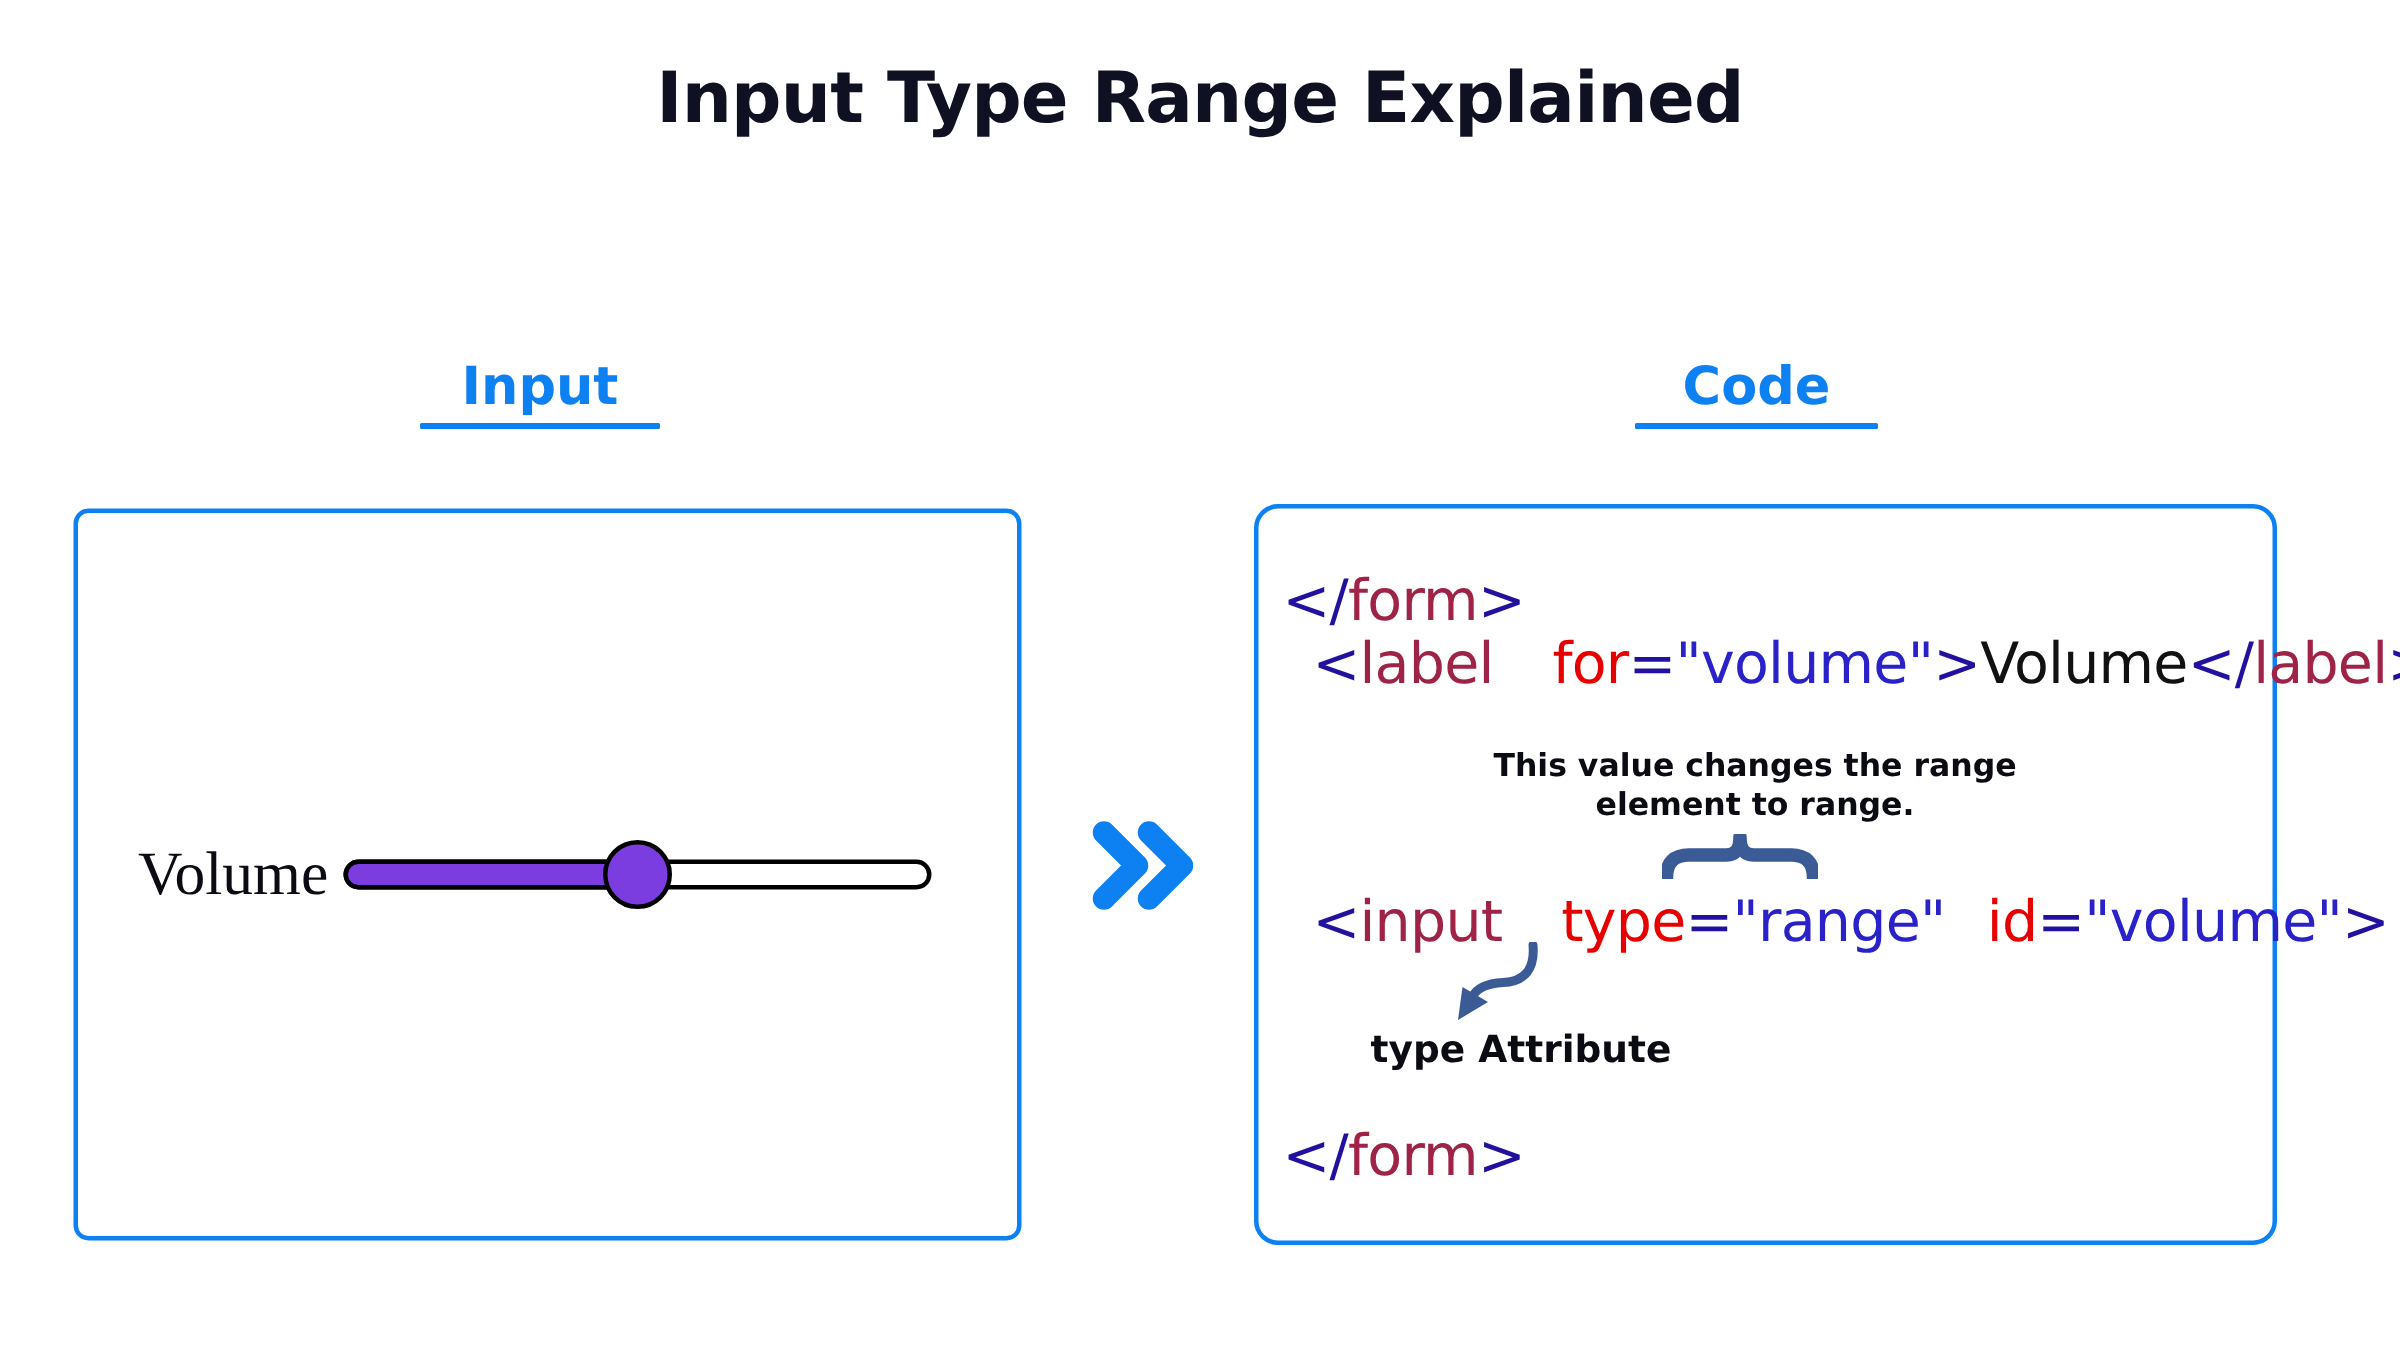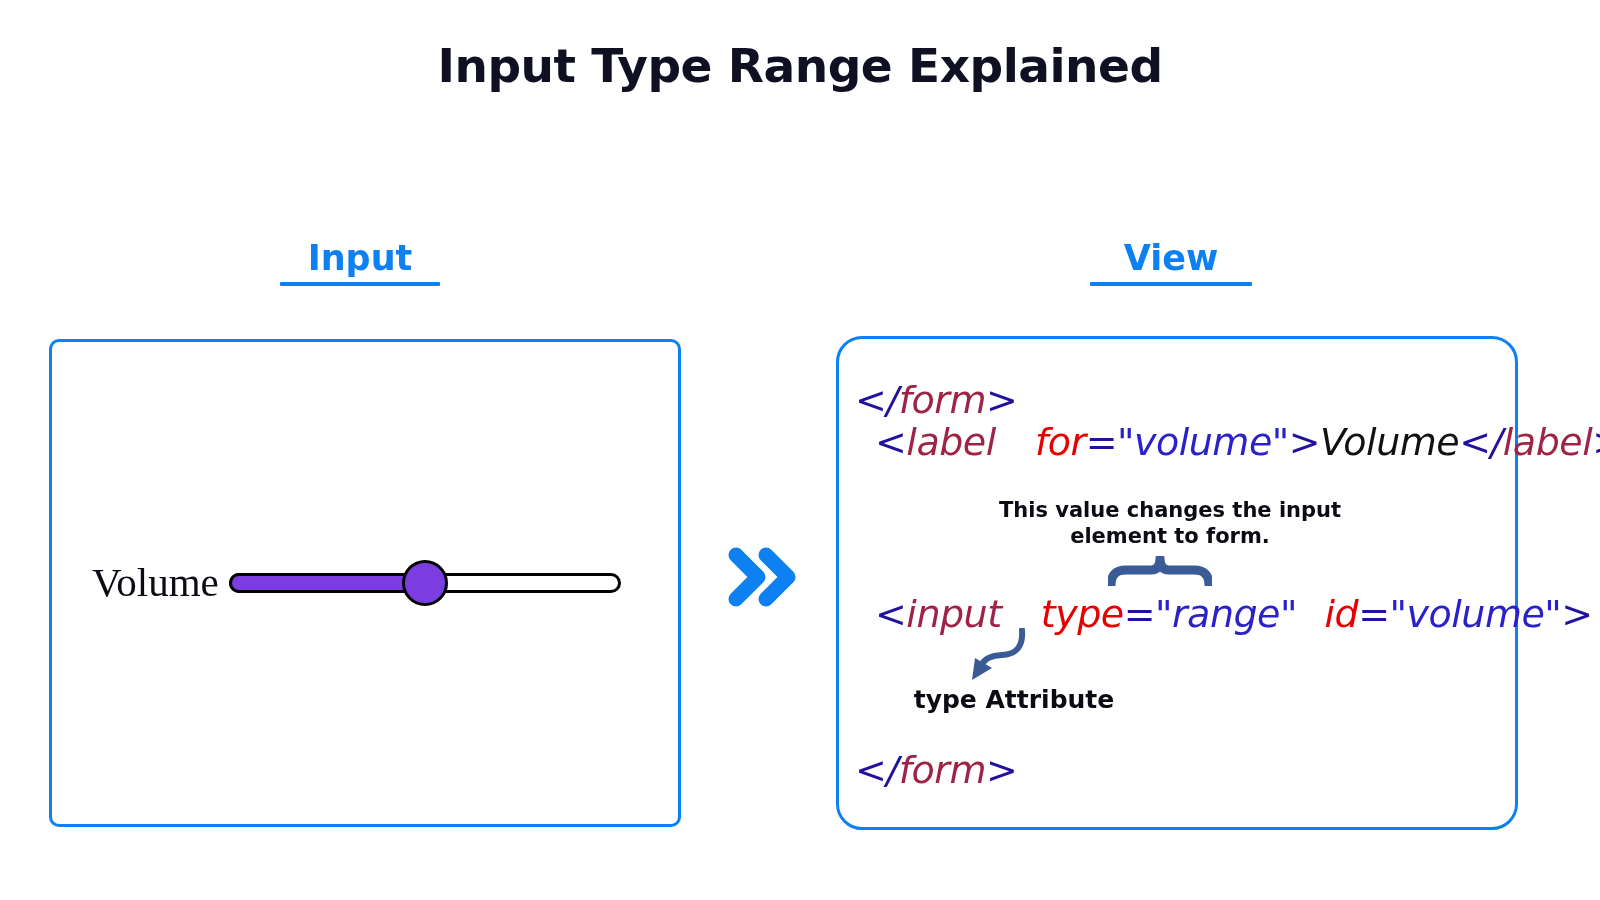--- a/index.html
+++ b/index.html
@@ -129,25 +129,24 @@
   }
 
   
   .code-panel {
     position: absolute;
     left: 836px;
     top: 336px;
     width: 682px;
     height: 494px;
     border: 3px solid #0d80f2;
-    border-radius: 26px;
-    background: #ffffff;
-    box-sizing: border-box;
-    font-family: "DejaVu Sans", sans-serif;
-    font-style: italic;
+    border-radius: 16px;
+    background: #ffffff;
+    box-sizing: border-box;
+    font-family: "DejaVu Sans", sans-serif;
   }
 
   .code-line {
     position: absolute;
     white-space: pre;
     font-size: 38px;
     line-height: 1;
     letter-spacing: -0.5px;
   }
   #code-line-1 { left: 16px; top: 42px; }
@@ -202,21 +201,21 @@
 <body>
 
 <div class="page-title">Input Type Range Explained</div>
 
 <div class="col-heading" id="heading-view">
   <span>Input</span>
   <span class="rule"></span>
 </div>
 
 <div class="col-heading" id="heading-code">
-  <span>View</span>
+  <span>Code</span>
   <span class="rule"></span>
 </div>
 
 <div class="view-panel">
   <div class="range-row">
     <div class="range-label">Volume</div>
     <div class="range-control">
       <div class="range-track" style="border-color: rgb(0, 0, 0);"></div>
       <div class="range-fill" style="width: 196px; background: rgb(123, 60, 224); border-color: rgb(0, 0, 0);"></div>
       <div class="range-thumb" style="background: rgb(123, 60, 224); border-color: rgb(0, 0, 0); left: 173px;"></div>
@@ -231,21 +230,21 @@
   </svg>
 </div>
 
 <div class="code-panel">
   <div class="code-line" id="code-line-1"><span class="tok-punct">&lt;/</span><span class="tok-tag">form</span><span class="tok-punct">&gt;</span></div>
   <div class="code-line" id="code-line-2"><span class="tok-punct">&lt;</span><span class="tok-tag">label</span><span class="tok-text">  </span><span class="tok-attr">for</span><span class="tok-punct">=</span><span class="tok-value">"volume"</span><span class="tok-punct">&gt;</span><span class="tok-text">Volume</span><span class="tok-punct">&lt;/</span><span class="tok-tag">label</span><span class="tok-punct">&gt;</span></div>
   <div class="code-line" id="code-line-3"><span class="tok-punct">&lt;</span><span class="tok-tag">input</span><span class="tok-text">  </span><span class="tok-attr">type</span><span class="tok-punct">=</span><span class="tok-value">"range"</span><span class="tok-text"> </span><span class="tok-attr">id</span><span class="tok-punct">=</span><span class="tok-value">"volume"</span><span class="tok-punct">&gt;</span></div>
   <div class="code-line" id="code-line-4"><span class="tok-punct">&lt;/</span><span class="tok-tag">form</span><span class="tok-punct">&gt;</span></div>
 </div>
 
-<div class="annot-text" id="annot-range">This value changes the input element to form.</div>
+<div class="annot-text" id="annot-range">This value changes the range element to range.</div>
 
 <div class="brace-svg">
   <svg width="104" height="30" viewBox="0 0 104 30" aria-hidden="true">
     <path d="M3 29 Q3 14 18 14 L43 14 Q52 14 52 2 Q52 14 61 14 L86 14 Q101 14 101 29" fill="none" stroke="#3b5b97" stroke-width="9" stroke-linecap="round" stroke-linejoin="round"></path>
   </svg>
 </div>
 
 <div class="arrow-svg">
   <svg width="90" height="58" viewBox="0 0 90 58" aria-hidden="true">
     <path d="M62 2 Q64 26 42 27 Q26 28 22 36" fill="none" stroke="#3b5b97" stroke-width="6" stroke-linecap="round"></path>

